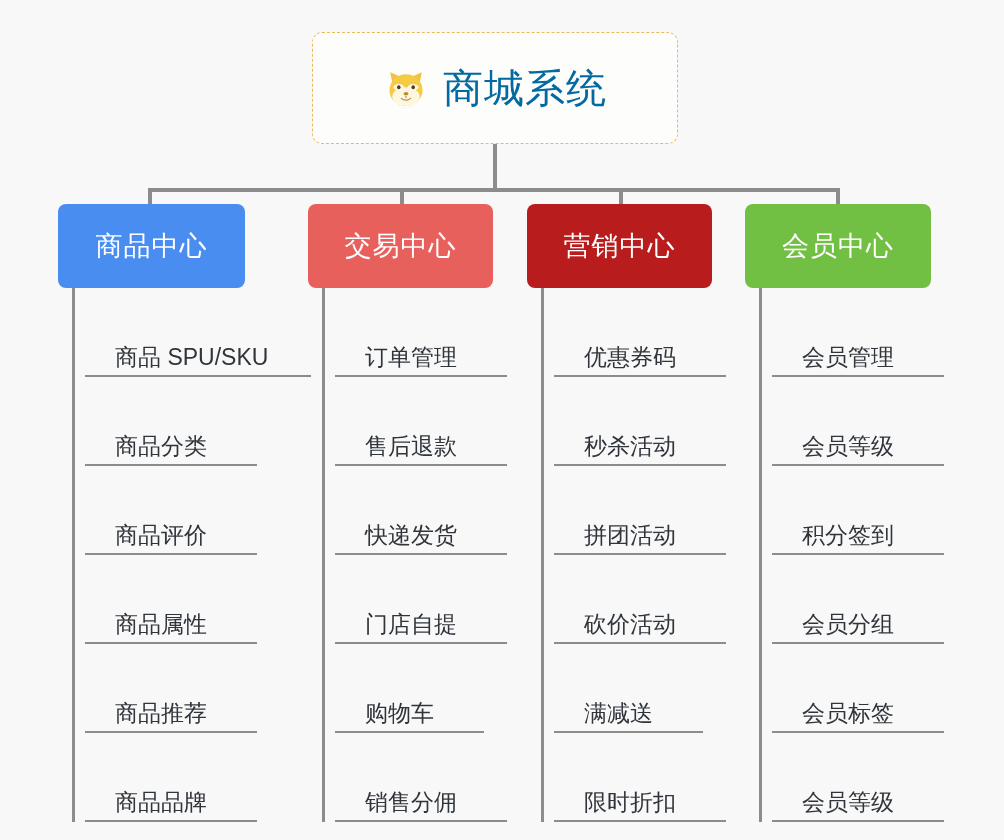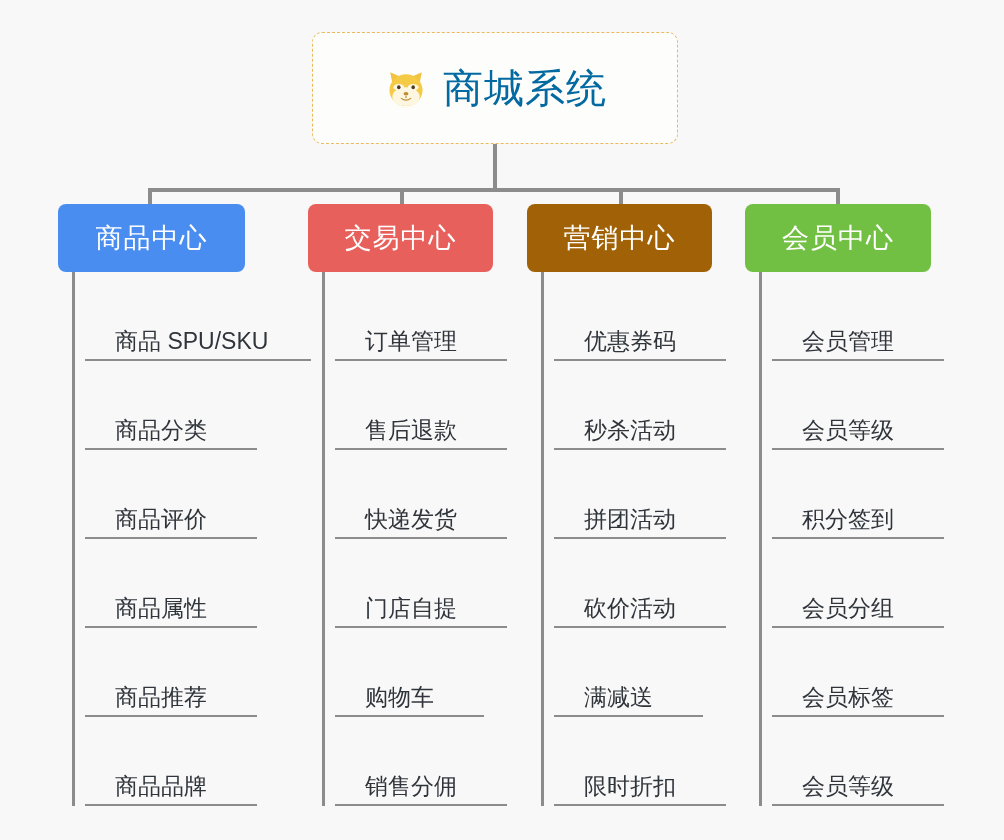--- a/index.html
+++ b/index.html
@@ -65,21 +65,21 @@
     height: 4px;
   }
 
   
   .column {
     position: absolute;
     top: 204px;
   }
   .cat-box {
     box-sizing: border-box;
-    height: 68px;
+    height: 84px;
     border-radius: 8px;
     display: flex;
     align-items: center;
     justify-content: center;
     color: #ffffff;
     font-size: 27px;
     letter-spacing: 1px;
     white-space: nowrap;
   }
 
@@ -199,21 +199,21 @@
       <div class="leaf-item">
         <span class="leaf-label" style="min-width:119px;">购物车</span>
       </div>
       <div class="leaf-item">
         <span class="leaf-label" style="min-width:142px;">销售分佣</span>
       </div>
     </div>
   </div>
 
   <div class="column" style="left:527px;">
-    <div class="cat-box" style="width:185px; background:#a16207;">
+    <div class="cat-box" style="width:185px; background:#b91c1c;">
       <span>营销中心</span>
     </div>
     <div class="leaf-list">
       <div class="leaf-item">
         <span class="leaf-label" style="min-width:142px;">优惠券码</span>
       </div>
       <div class="leaf-item">
         <span class="leaf-label" style="min-width:142px;">秒杀活动</span>
       </div>
       <div class="leaf-item">

